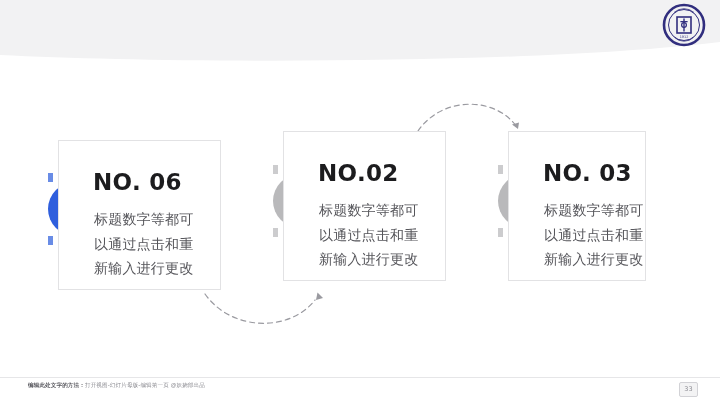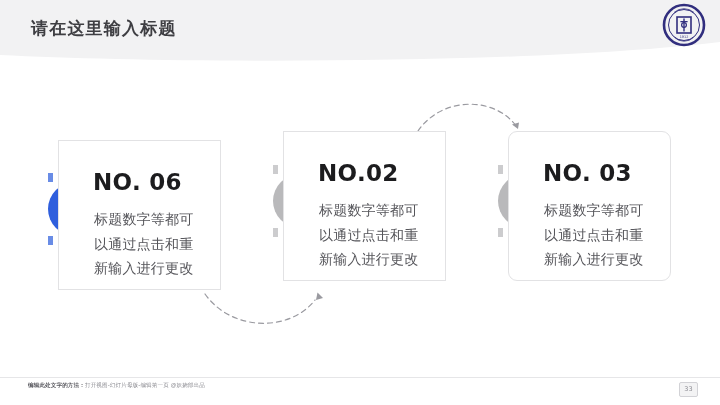--- a/index.html
+++ b/index.html
@@ -64,21 +64,21 @@
     height: 405px;
   }
   .card {
     position: absolute;
     background: #ffffff;
     border: 1px solid #e2e2e4;
     box-sizing: border-box;
   }
   .card-1 { left: 58px;  top: 140px; width: 163px; height: 150px; }
   .card-2 { left: 283px; top: 131px; width: 163px; height: 150px; }
-  .card-3 { left: 508px; top: 131px; width: 163px; height: 150px; border-radius: 9px; }
+  .card-3 { left: 508px; top: 131px; width: 138px; height: 150px; }
 
   
   .halfcircle {
     position: absolute;
     width: 27px;
     height: 54px;
     border-radius: 54px 0 0 54px;
   }
   .hc-1 { left: 48px;  top: 182px; background: #2f5fdd; }
   .hc-2 { left: 273px; top: 174px; background: #b9b9bb; }
@@ -169,21 +169,20 @@
 <body>
 
 <div id="slide">
 
   <div class="header-band">
     <svg width="720" height="70" viewBox="0 0 720 70">
       <path d="M0 0 H720 V42 C540 64 180 64 0 55 Z" fill="#f2f2f3"></path>
     </svg>
   </div>
 
-  <div class="slide-title">请在这里输入标题</div>
 
   <div class="logo">
     <svg width="44" height="44" viewBox="0 0 44 44">
       <circle cx="22" cy="22" r="20" fill="none" stroke="#312e7e" stroke-width="2.6"></circle>
       <circle cx="22" cy="22" r="15.5" fill="none" stroke="#312e7e" stroke-width="1"></circle>
       <rect x="15" y="14" width="14" height="16" fill="none" stroke="#312e7e" stroke-width="1.6"></rect>
       <path d="M22 15.5 V28.5 M18.4 18.6 H25.6" stroke="#312e7e" stroke-width="1.4"></path>
       <circle cx="22" cy="22" r="2.4" fill="none" stroke="#312e7e" stroke-width="1.2"></circle>
       <path d="M12 9.5 A15 15 0 0 1 32 9.5" fill="none" stroke="#312e7e" stroke-width="0.8"></path>
       <path d="M12.5 34.5 A14 14 0 0 0 31.5 34.5" fill="none" stroke="#312e7e" stroke-width="0.8"></path>

